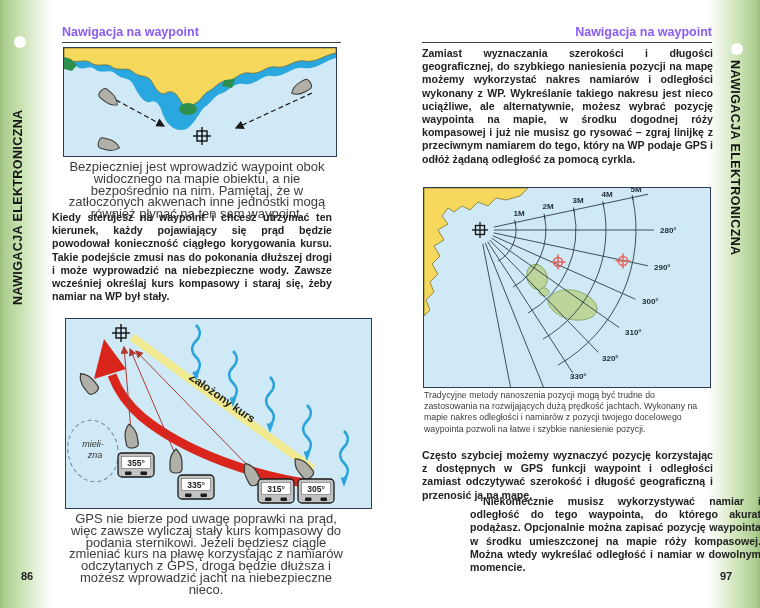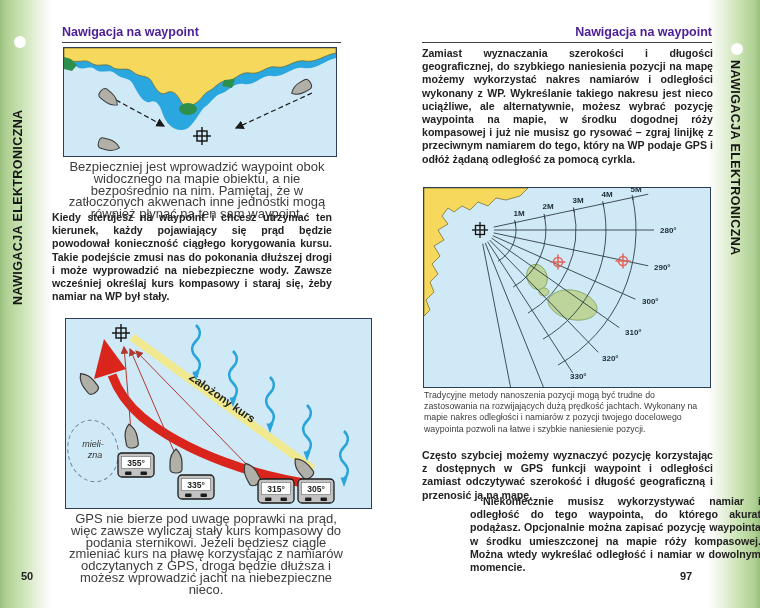--- a/index.html
+++ b/index.html
@@ -13,39 +13,39 @@
   
   .strip-left{left:0;top:0;width:52px;height:608px;
     background:linear-gradient(to right,#98c17c 0%,#aecf92 10%,#cbe3b4 42%,#eef5e6 78%,#ffffff 100%);}
   .strip-right{left:708px;top:0;width:52px;height:608px;
     background:linear-gradient(to left,#98c17c 0%,#aecf92 10%,#cbe3b4 42%,#eef5e6 78%,#ffffff 100%);}
   .dot{width:12px;height:12px;border-radius:50%;background:#ffffff;}
   .vlabel{font-weight:700;font-size:12.5px;letter-spacing:.4px;color:#161616;white-space:nowrap;}
   .vlabel-left{writing-mode:vertical-rl;transform:rotate(180deg);}
   .vlabel-right{writing-mode:vertical-rl;}
   .pagenum{font-weight:700;font-size:11px;color:#222;}
-  .hdr{font-weight:700;font-size:12.5px;color:#4c1d95;border-bottom:1.5px solid #3f3f3f;padding-bottom:3px;}
+  .hdr{font-weight:700;font-size:12.5px;color:#8b5cf6;border-bottom:1.5px solid #3f3f3f;padding-bottom:3px;}
   .hdr-right{text-align:right;}
   .body-text{font-size:10.6px;line-height:13.2px;text-align:justify;color:#222;font-weight:bold;}
   .cap{font-size:13px;line-height:11.8px;color:#3c3c3c;text-align:center;}
   .cap-sm{font-size:8.8px;line-height:11.2px;color:#3c3c3c;}
   .indent{text-indent:13px;}
   svg.fig{border:1.3px solid #2e3d56;display:block;background:#cfe9f6;}
 </style>
 </head>
 <body>
 
 <div class="abs strip-left"></div>
 <div class="abs strip-right"></div>
 <div class="abs dot" style="left:14px;top:36px;"></div>
 <div class="abs dot" style="left:731px;top:43px;"></div>
 <div class="abs vlabel vlabel-left" style="left:11px;top:55px;height:250px;">NAWIGACJA ELEKTRONICZNA</div>
 <div class="abs vlabel vlabel-right" style="left:728px;top:60px;height:250px;">NAWIGACJA ELEKTRONICZNA</div>
-<div class="abs pagenum" style="left:21px;top:570px;">50</div>
-<div class="abs pagenum" style="left:680px;top:570px;">97</div>
+<div class="abs pagenum" style="left:21px;top:570px;">86</div>
+<div class="abs pagenum" style="left:720px;top:570px;">97</div>
 
 <div class="abs hdr" style="left:62px;top:25px;width:279px;">Nawigacja na waypoint</div>
 
 <svg class="fig abs" style="left:63px;top:47px;" width="272" height="108" viewBox="0 0 272 108">
   <defs>
     <marker id="aBlk" viewBox="0 0 10 10" refX="8.5" refY="5" markerWidth="7.5" markerHeight="7.5" orient="auto-start-reverse">
       <path d="M0,0 L10,5 L0,10 Z" fill="#1a1a1a"></path>
     </marker>
     <g id="wp1" stroke="#111" stroke-width="1.4" fill="none">
       <line x1="0" y1="-9" x2="0" y2="9"></line>

